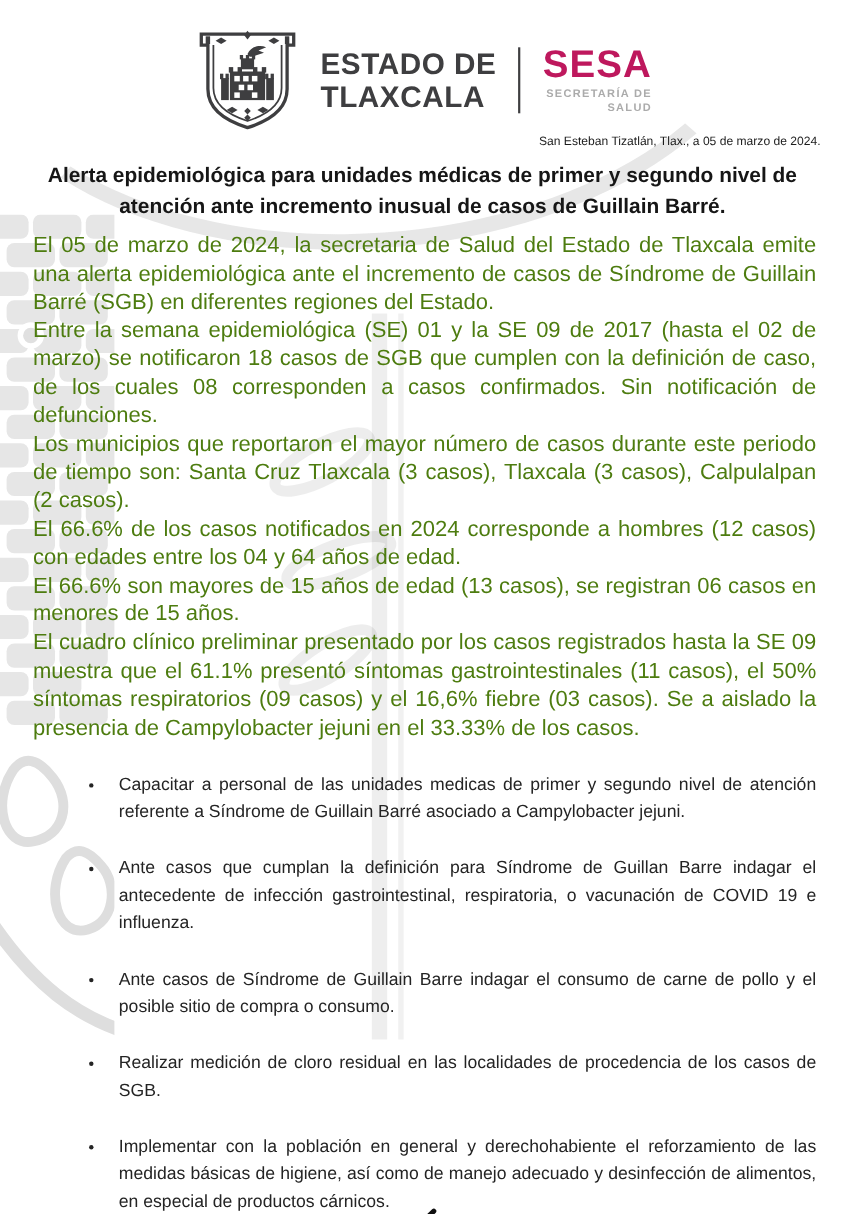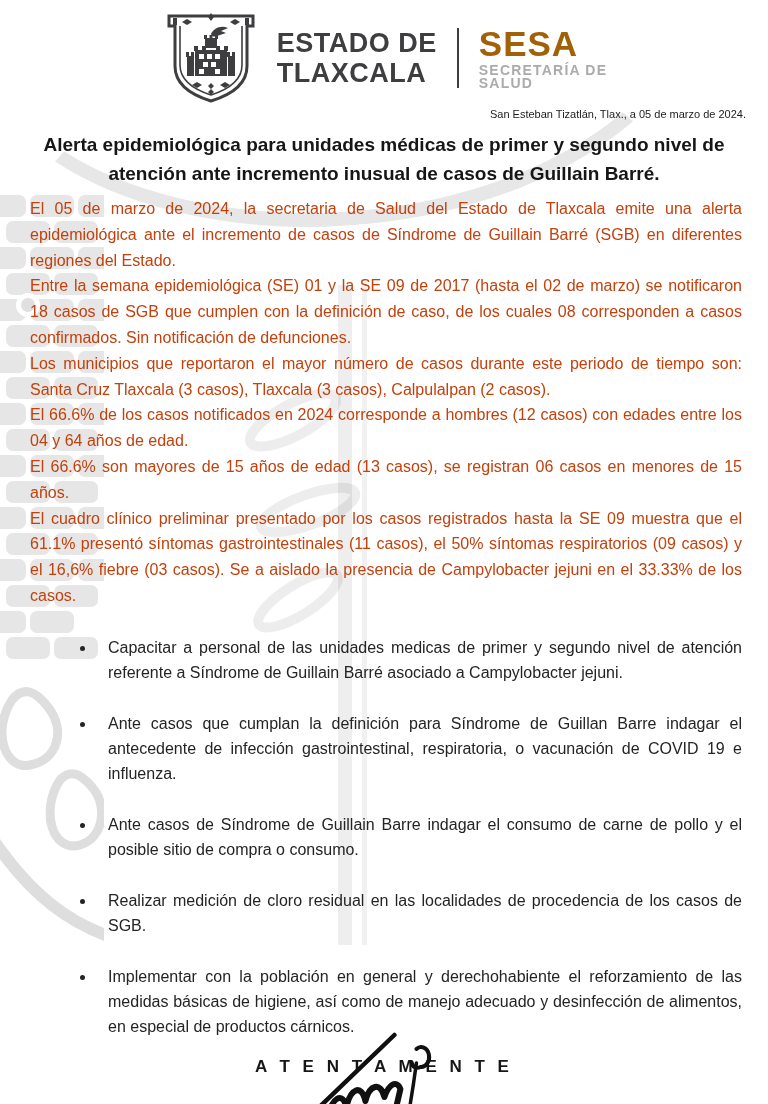--- a/index.html
+++ b/index.html
@@ -13,34 +13,34 @@
   .wm{position:absolute;pointer-events:none;z-index:0;}
   .wm-swoosh{
     width:720px;height:430px;border-radius:50%;
     border:14px solid transparent;border-bottom-color:#e3e3e3;
     top:-232px;left:-40px;transform:rotate(-4deg);opacity:.85;
   }
   .wm-bar1{left:338px;top:285px;width:14px;height:660px;background:rgba(0,0,0,0.065);}
   .wm-bar2{left:362px;top:285px;width:5px;height:660px;background:rgba(0,0,0,0.055);}
   
   .content{position:relative;z-index:1;}
-  .header-row{display:flex;justify-content:center;align-items:center;gap:16px;padding-top:10px;}
+  .header-row{display:flex;justify-content:center;align-items:center;gap:16px;padding-top:25px;}
   .org-name{font-weight:800;font-size:27px;line-height:30px;letter-spacing:.5px;color:#3e3e40;}
   .hdr-divider{width:2px;height:60px;background:#3e3e40;margin:0 4px;}
-  .brand-name{font-weight:800;font-size:35px;line-height:34px;letter-spacing:1px;color:#a16207;}
-  .brand-sub{font-size:14px;line-height:13px;letter-spacing:1.2px;color:#ababab;margin-top:3px;font-weight:600;}
+  .brand-name{font-weight:800;font-size:35px;line-height:34px;letter-spacing:1px;color:#be185d;}
+  .brand-sub{font-size:10px;line-height:13px;letter-spacing:1.2px;color:#ababab;margin-top:3px;font-weight:600;text-align:right;}
   .dateline{text-align:right;font-size:11px;padding:2px 22px 0 0;color:#1c1c1c;}
   
   .doc-title{
     font-size:19px;font-weight:bold;text-align:center;line-height:29px;
     margin:10px 36px 8px 36px;color:#161616;
   }
   .body-text{padding:0 26px 0 30px;}
   .body-text p{
-    margin:0;text-align:justify;font-size:16px;line-height:25.8px;color:#c2410c;
+    margin:0;text-align:justify;font-size:20px;line-height:25.8px;color:#4d7c0f;
   }
   ul.measures{
     margin:24px 0 0 0;padding:0 0 0 66px;list-style:disc;
   }
   ul.measures li{
     text-align:justify;font-size:16px;line-height:25px;color:#242424;
     padding-left:12px;margin-bottom:5px;margin-top:26px;
   }
   
   .signature{position:relative;text-align:center;margin-top:18px;}

